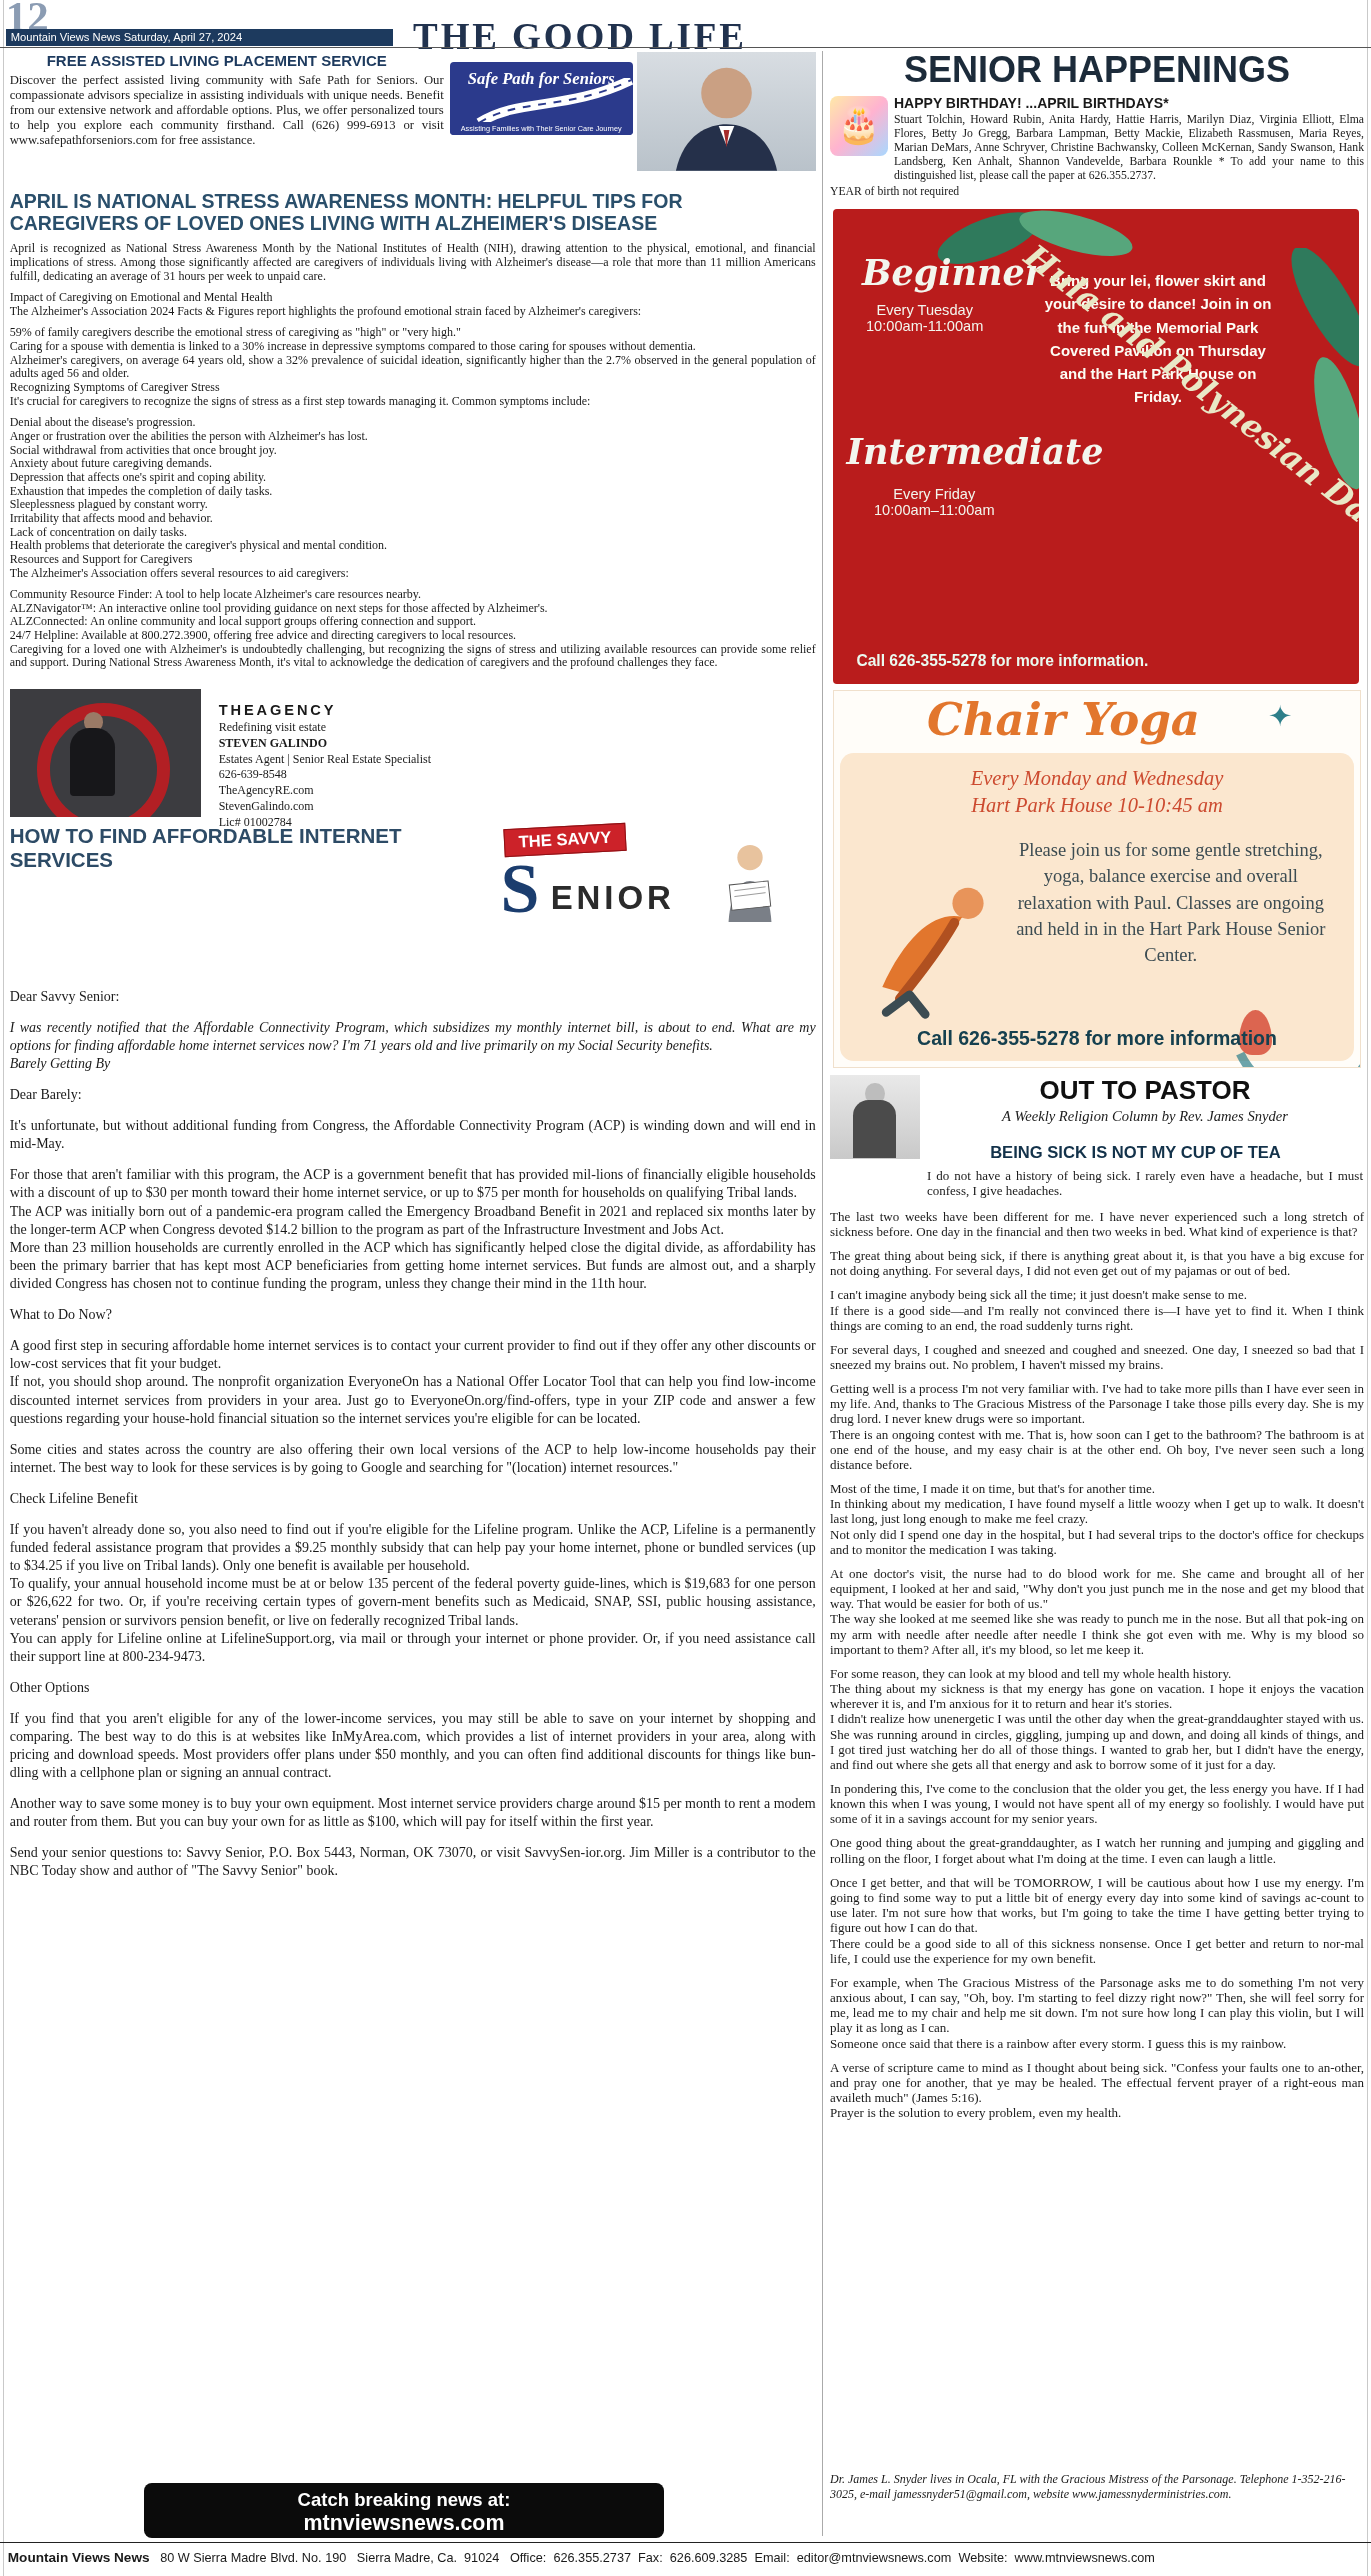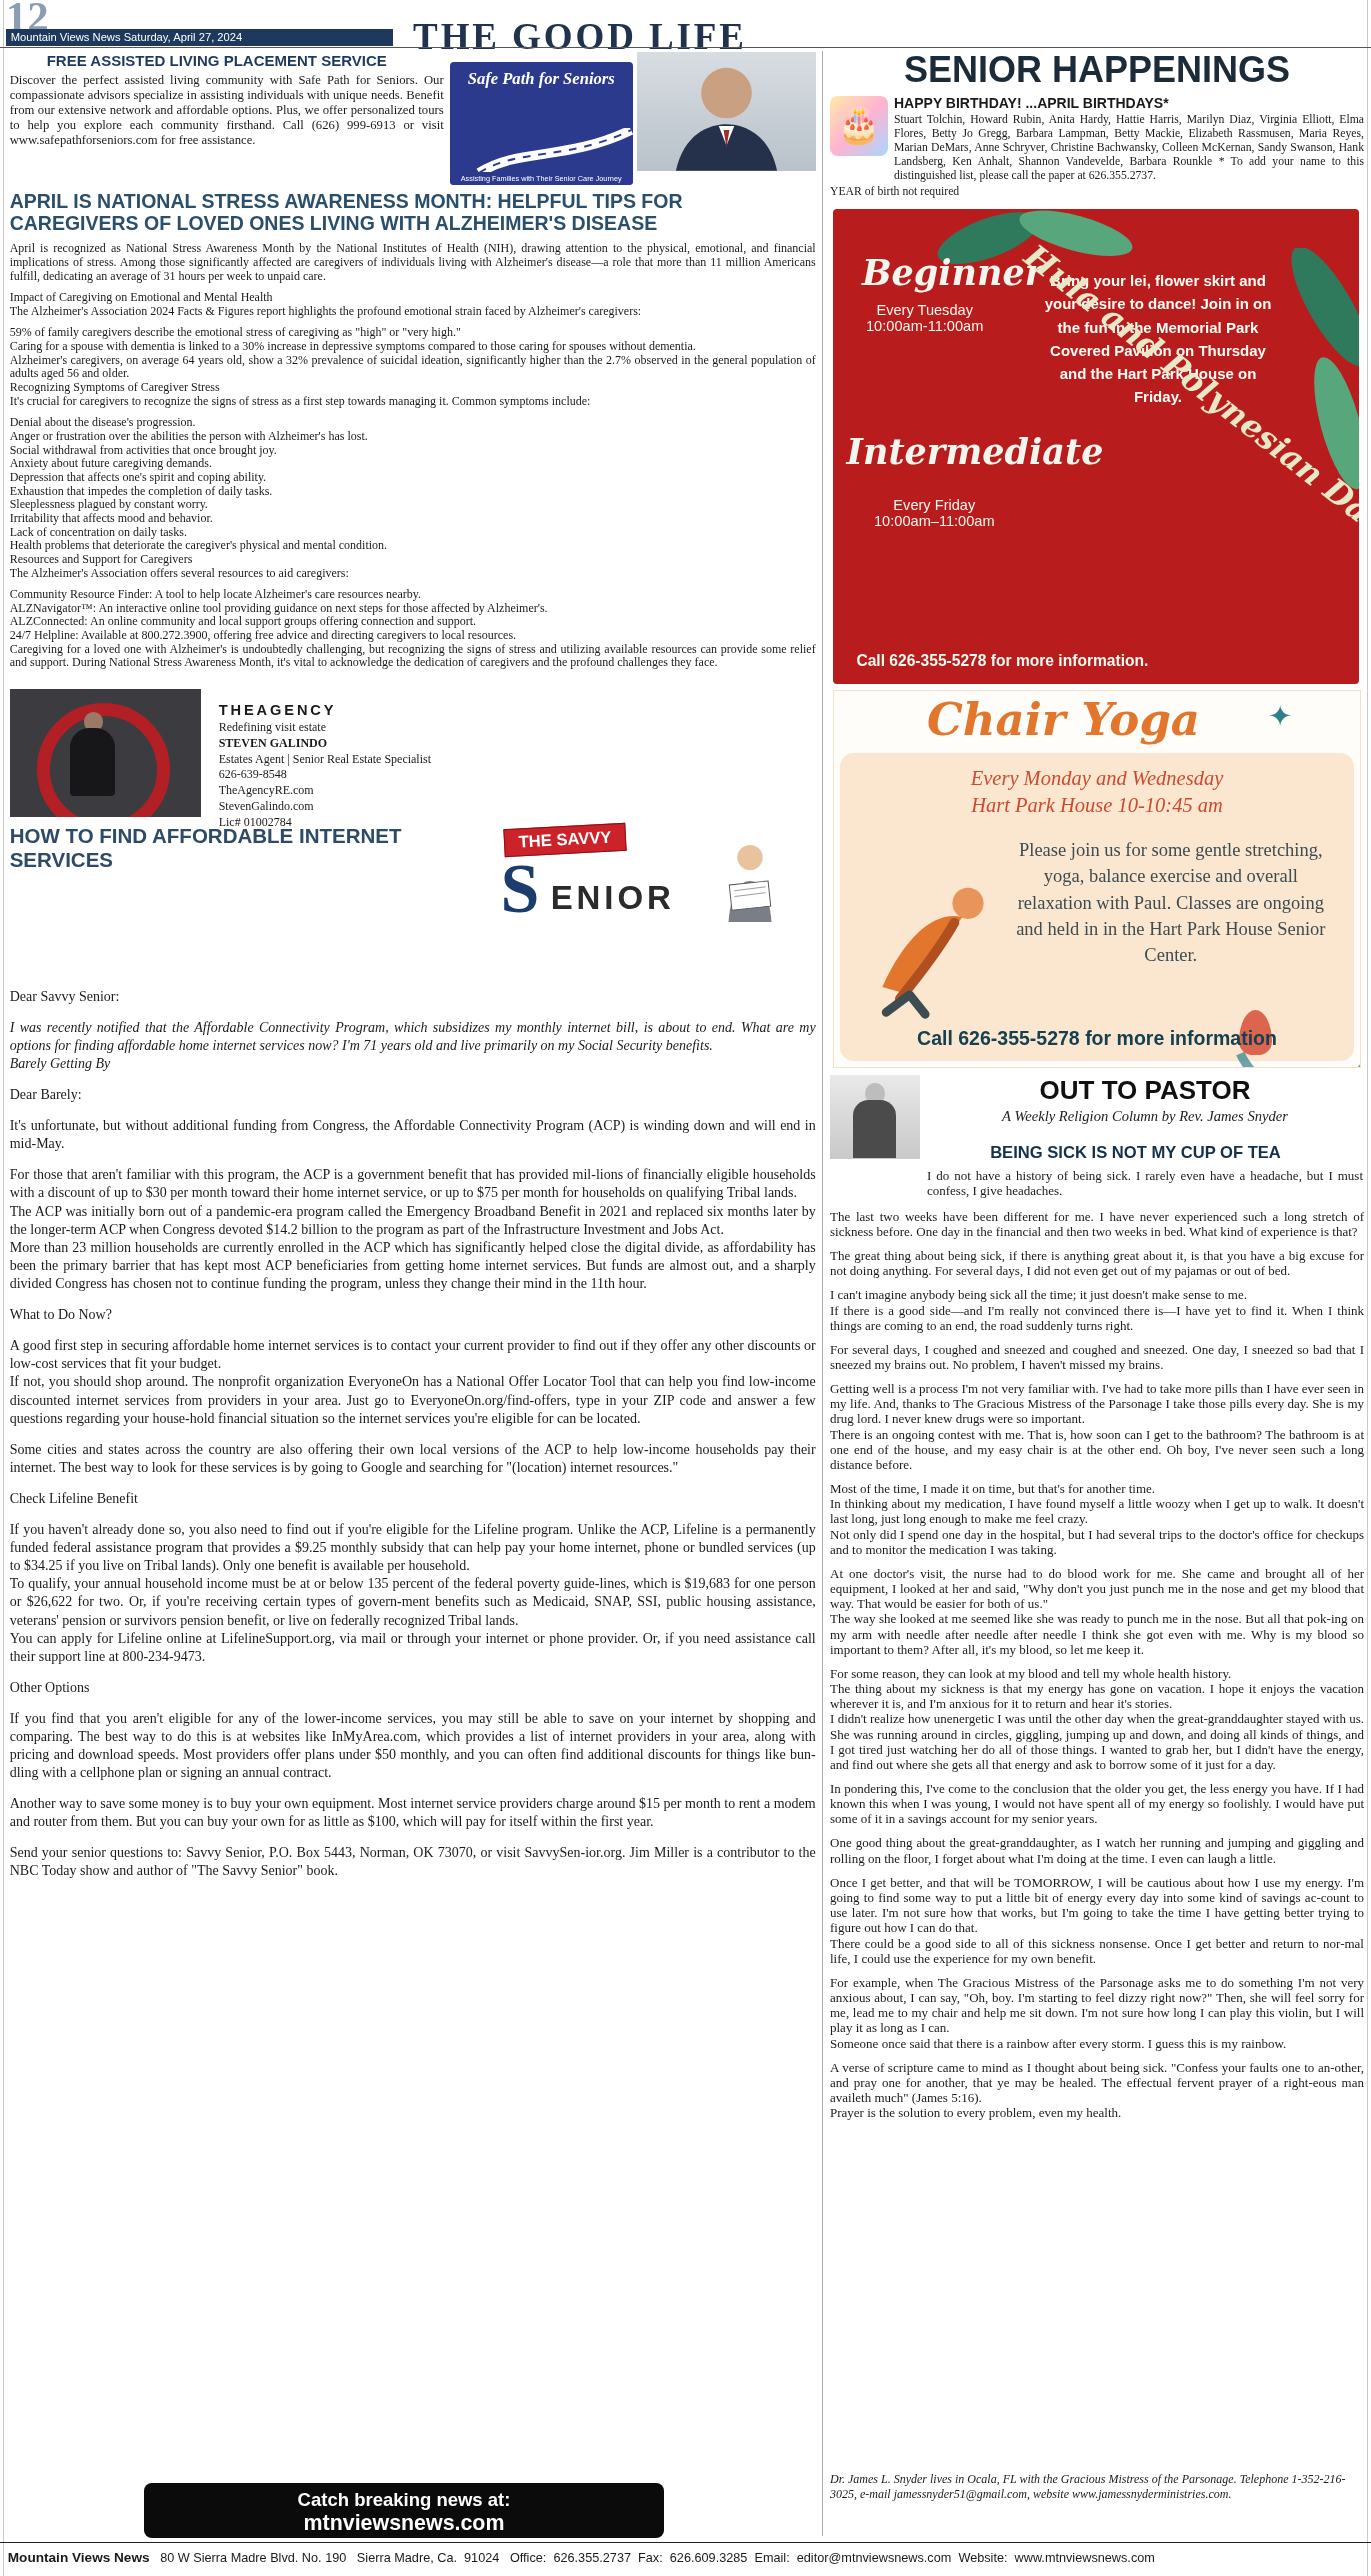--- a/index.html
+++ b/index.html
@@ -17,21 +17,21 @@
                 font-size:11.2px;line-height:16.6px;padding-left:4.9px;}
   .good-life{left:390px;top:15px;width:380px;text-align:center;font-weight:bold;font-size:37px;
              color:#21324e;letter-spacing:2.9px;}
   .header-rule{left:0;top:47px;width:1371px;height:1px;background:#555;}
   .col-divider{left:822px;top:51px;width:1px;height:2485px;background:#aaa;}
 
   
   .assisted{left:9.7px;top:52px;width:806px;height:136px;}
   .assisted h2{margin:0 0 3.9px 0;font-size:15px;color:#1d3a5e;padding-left:37px;}
   .assisted .body{width:434px;font-size:12.7px;line-height:1.18;}
-  .sp-logo{left:440px;top:9.7px;width:183px;height:123px;background:#2b3a8c;border-radius:3.9px;color:#fff;
+  .sp-logo{left:440px;top:9.7px;width:183px;height:73px;background:#2b3a8c;border-radius:3.9px;color:#fff;
            overflow:hidden;}
   .sp-logo .sp-title{font-style:italic;font-weight:bold;font-size:16.6px;text-align:center;margin-top:7.8px;}
   .sp-logo svg{position:absolute;left:0;bottom:11.7px;}
   .sp-caption{position:absolute;left:0;bottom:0;width:100%;font-size:7.3px;text-align:center;
               background:#2b3a8c;color:#fff;padding:1.9px 0;font-family:"Liberation Sans",sans-serif;}
   .advisor-photo{left:627px;top:0;width:179px;height:119px;background:linear-gradient(#d8dde2,#b9c2ca);}
 
   
   .stress{left:9.7px;top:191px;width:806px;height:495px;}
   .stress h2{margin:0 0 7.8px 0;font-size:19.5px;line-height:1.12;color:#2a4f6b;font-family:"Liberation Sans",sans-serif;}
@@ -76,21 +76,21 @@
   .year-note{font-size:11.7px;margin-top:1.9px;}
 
   
   .hula{left:833px;top:209px;width:526px;height:475px;background:#b91c1c;color:#f3f6ee;border-radius:3.9px;overflow:hidden;}
   .hula .script{font-family:"DejaVu Serif",serif;font-style:italic;font-weight:bold;}
   .hula-beginner{left:29px;top:43px;font-size:35px;}
   .hula-beg-sched{left:33px;top:93px;font-size:14.6px;text-align:center;white-space:pre-line;font-family:"Liberation Sans",sans-serif;}
   .hula-desc{left:205px;top:60px;width:240px;font-size:15px;line-height:1.55;text-align:center;
              font-family:"Liberation Sans",sans-serif;font-weight:bold;color:#fdfdf5;}
   .hula-intermediate{left:13.6px;top:222px;font-size:35px;}
-  .hula-int-sched{left:41px;top:277px;font-size:14.6px;text-align:center;white-space:pre-line;font-family:"Liberation Sans",sans-serif;margin-top:11px;}
+  .hula-int-sched{left:41px;top:277px;font-size:14.6px;text-align:center;white-space:pre-line;font-family:"Liberation Sans",sans-serif;}
   .hula-diagonal{left:117px;top:175px;width:545px;text-align:center;font-size:32px;color:#e9e8c6;
                  transform:rotate(38deg);transform-origin:center;}
   .hula-call{left:23.4px;bottom:13.6px;font-size:15.6px;font-weight:bold;font-family:"Liberation Sans",sans-serif;color:#eafaf0;}
 
   
   .yoga{left:833px;top:690px;width:526px;height:376px;background:#fffdf9;overflow:hidden;border:1px solid #f0e0cc;}
   .yoga-title{left:93px;top:1.9px;font-size:45px;color:#e2762d;font-family:"DejaVu Serif",serif;
               font-style:italic;font-weight:bold;}
   .yoga-sparkle{left:434px;top:7.8px;font-size:29px;color:#2e7f8a;}
   .yoga-panel{position:absolute;left:5.8px;top:62px;right:5.8px;bottom:5.8px;background:#fbe7cf;border-radius:13.6px;}

